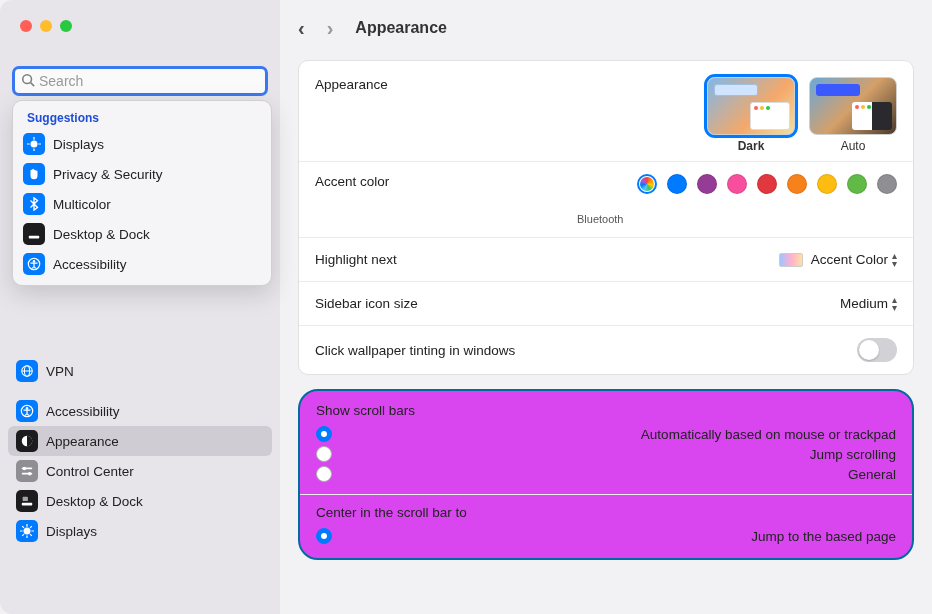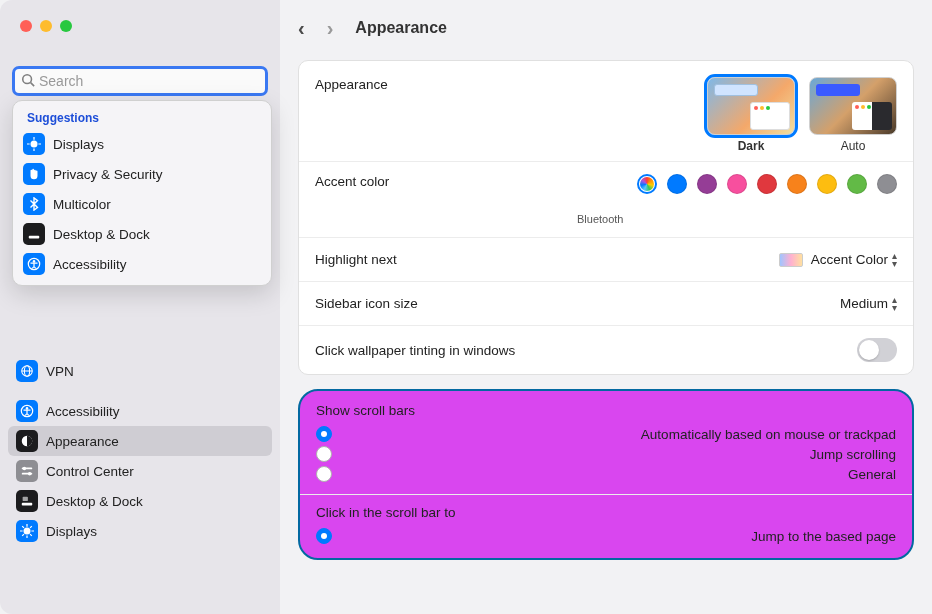--- a/index.html
+++ b/index.html
@@ -357,20 +357,20 @@
       </div>
       <div class="radio-row">
         <div class="radio"></div>
         <span class="radio-label">Jump scrolling</span>
       </div>
       <div class="radio-row">
         <div class="radio"></div>
         <span class="radio-label">General</span>
       </div>
       <div class="radio-sect-divider"></div>
-      <div class="radio-title">Click in the scroll bar to</div>
+      <div class="radio-title">Center in the scroll bar to</div>
       <div class="radio-row">
         <div class="radio checked"></div>
         <span class="radio-label">Jump to the based page</span>
       </div>
     </div>
   </div>
 </div>
 
 </body></html>

